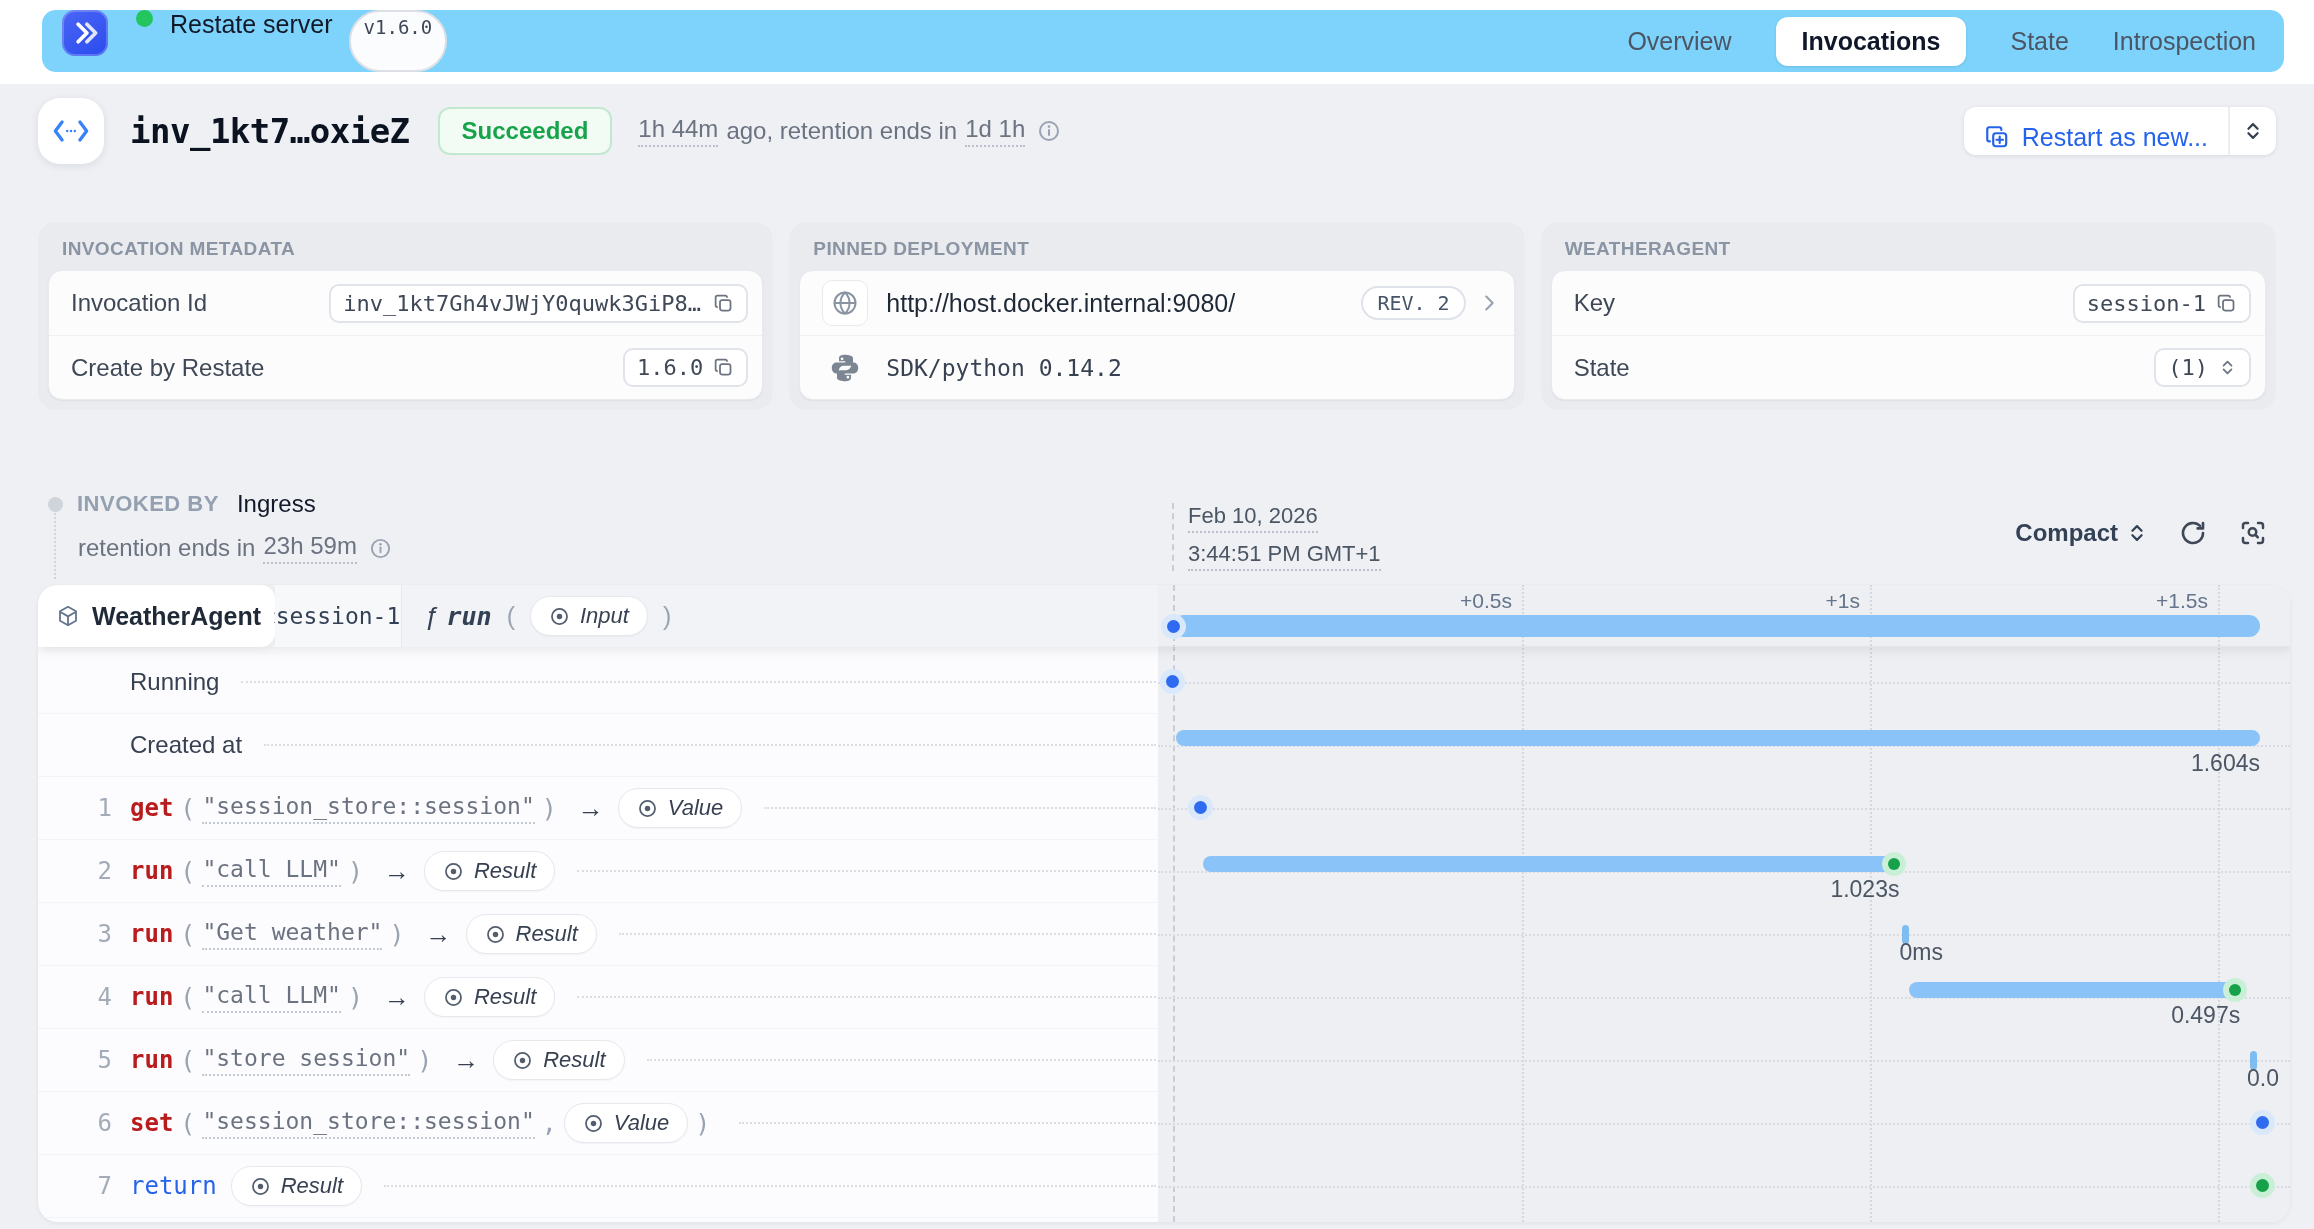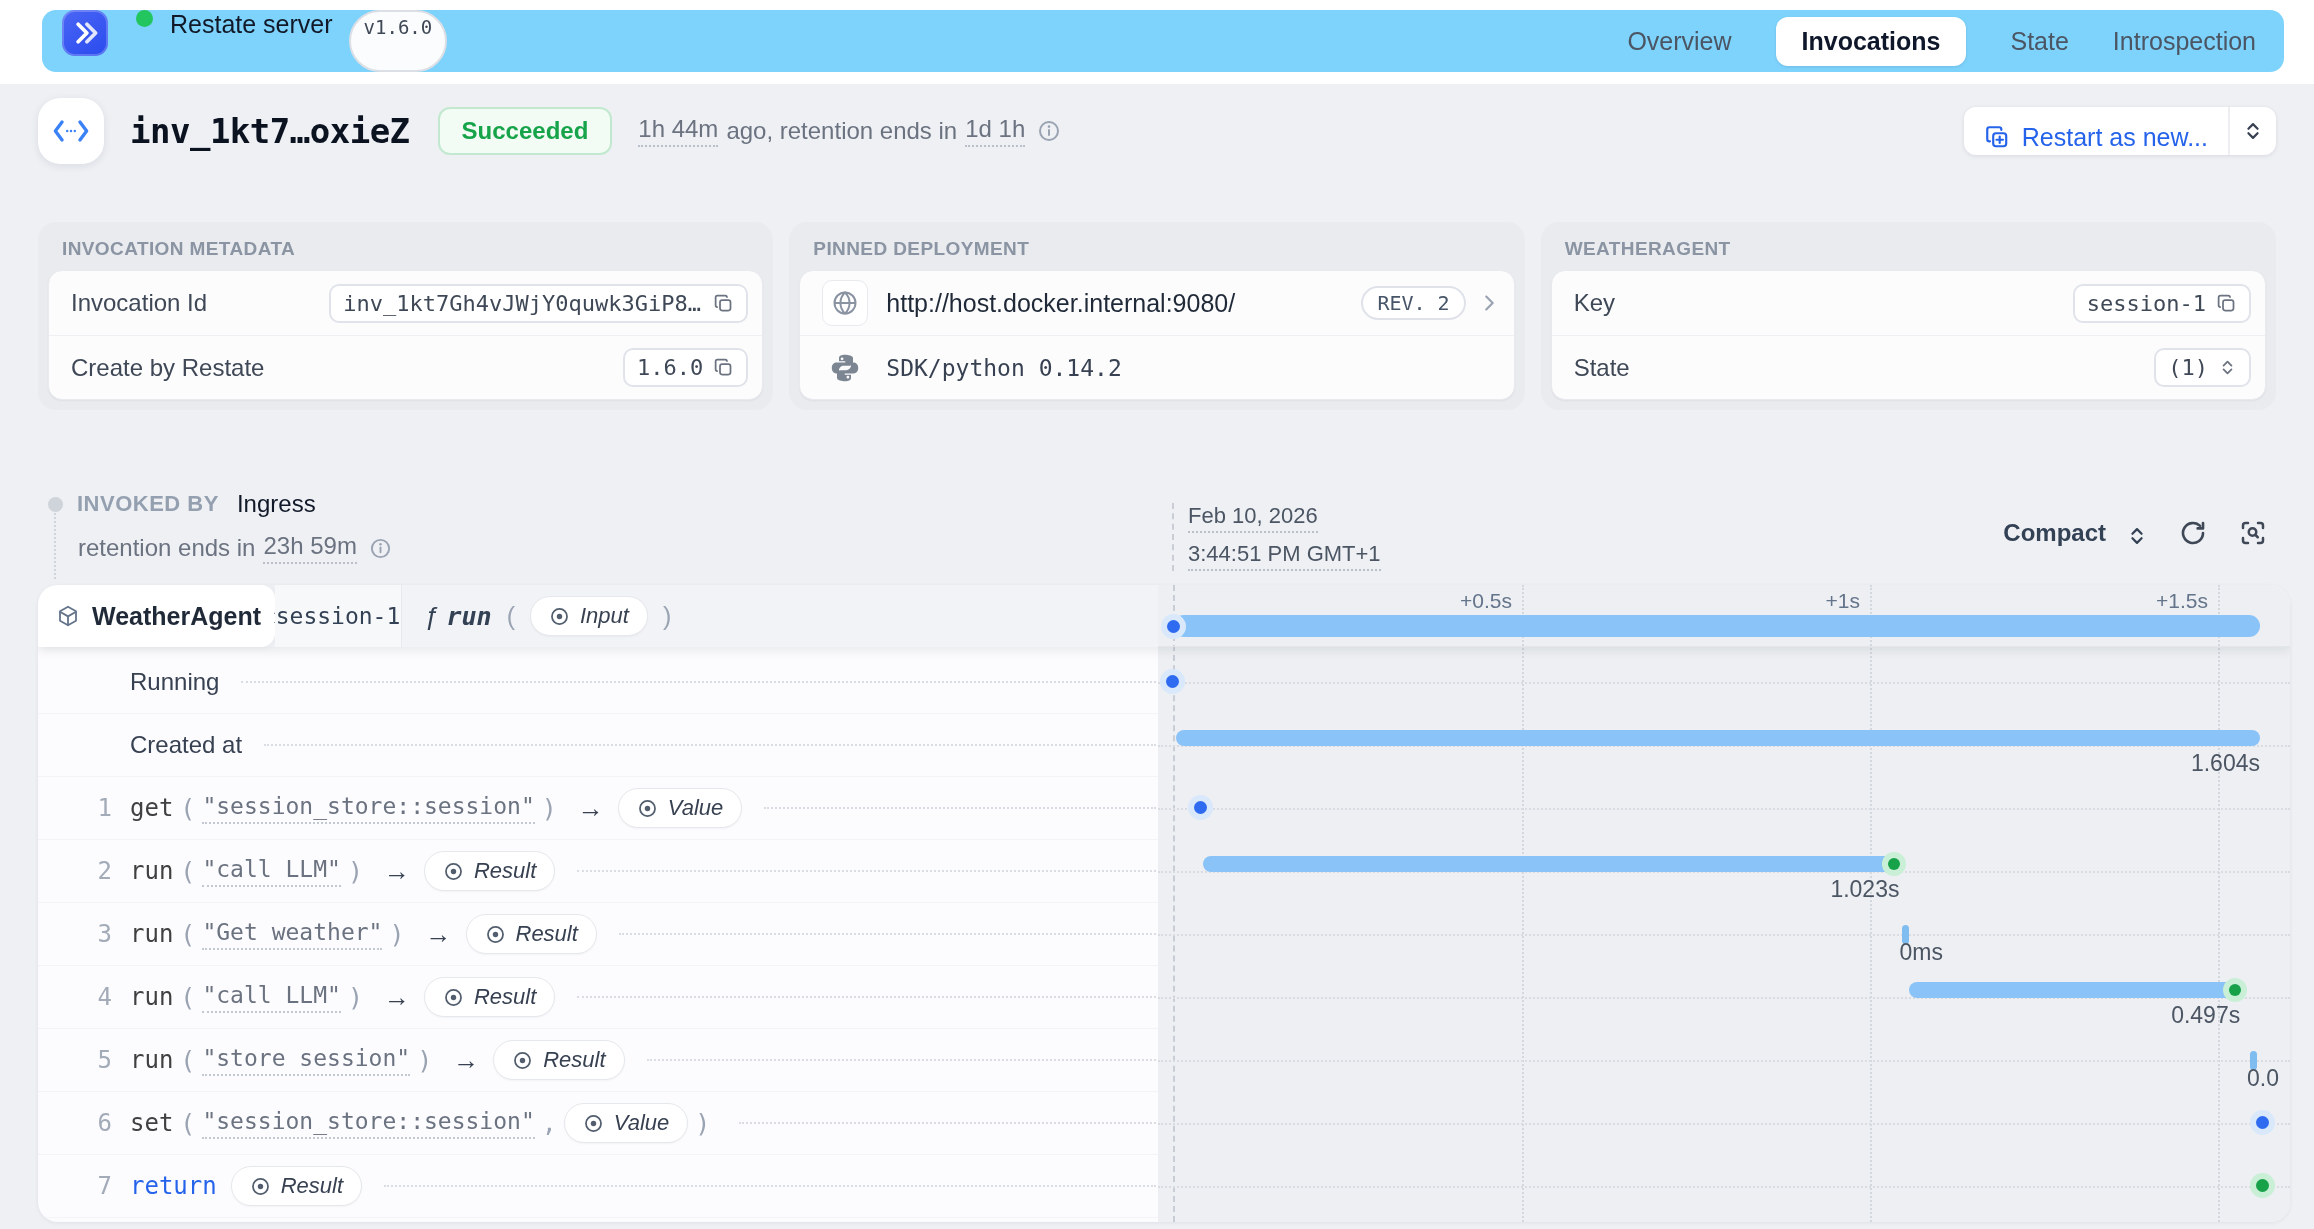--- a/index.html
+++ b/index.html
@@ -68,21 +68,21 @@
   .invoked-lab { font-size:22px; font-weight:700; color:#94a0af; letter-spacing:.5px; }
   .invoked-val { font-size:24px; color:#111827; margin-left:4px; }
   .invoked-l2 { margin:14px 0 0 30px; font-size:24px; color:#6b7280; display:flex; align-items:center; gap:8px; }
   .vdotline { position:absolute; left:54px; top:513px; height:66px; border-left:2px dotted #cfd4db; }
 
   
   .tl-datebox { position:absolute; left:1172px; top:503px; border-left:2px dashed #c9ced6; padding-left:14px; }
   .tl-date, .tl-time { font-size:22px; color:#4b5563; display:inline-block; border-bottom:2px dotted #b9c0cb; padding-bottom:2px; }
   .tl-time { margin-top:8px; }
   .tl-controls { position:absolute; top:518px; right:46px; display:flex; align-items:center; gap:30px; color:#334155; }
-  .compact { display:flex; align-items:flex-end; gap:20px; font-size:24px; font-weight:600; }
+  .compact { display:flex; align-items:center; gap:8px; font-size:24px; font-weight:600; }
   .ctl-ic { display:inline-flex; color:#3f4856; }
 
   
   .trace { position:absolute; left:38px; top:585px; width:2252px; height:637px; border-radius:20px; overflow:hidden; box-shadow:0 1px 4px rgba(16,24,40,.07); background:#fcfcfe; }
   .trace-right-bg { position:absolute; top:0; bottom:0; left:1120px; width:1132px; background:#edeff2; }
   .grid-v { position:absolute; top:0; bottom:0; border-left:2px dotted #d3d7de; }
   .grid-origin { position:absolute; top:0; bottom:0; border-left:2px dashed #c9ced6; }
 
   .trace-header { position:absolute; left:0; top:0; right:0; height:62px; z-index:3; display:flex; box-shadow:0 4px 10px rgba(16,24,40,.08); }
   .th-left { width:1120px; display:flex; background:#f2f3f6; }
@@ -96,21 +96,21 @@
   .th-right { width:1132px; position:relative; background:transparent; border-bottom:1px solid #e2e5ea; }
   .tickl { position:absolute; top:4px; font-size:21px; color:#64748b; transform:translateX(-100%); }
   .hbar { position:absolute; top:30px; height:22px; background:#8ac3f7; border-radius:999px; }
 
   .rows-left  { position:absolute; top:66px; left:0; width:1120px; z-index:2; }
   .rows-right { position:absolute; top:66px; left:1120px; width:1132px; z-index:1; }
 
   .jrow { height:63px; display:flex; align-items:center; padding-left:46px; font-size:24px; border-bottom:1px solid #f3f4f7; }
   .jrow .num { width:28px; margin-right:18px; color:#a3abb8; text-align:right; font-size:24px; }
   .rlabel { color:#374151; font-size:24px; }
-  .op { font-weight:400; color:#404040; font-size:24px; }
+  .op { font-weight:700; color:#b91c1c; font-size:24px; }
   .op.ret { color:#2563eb; font-weight:500; margin-right:14px; }
   .paren { color:#9aa3b2; margin:0 7px; font-size:25px; }
   .strarg { color:#6b7280; border-bottom:2px dotted #c3c9d2; padding-bottom:3px; font-size:23px; }
   .arrow { color:#374151; margin:0 14px; font-size:26px; }
   .badge { display:inline-flex; align-items:center; gap:10px; border:1px solid #e5e8ec; background:#fff; border-radius:999px; padding:6px 18px; font-style:italic; font-size:22px; color:#374151; box-shadow:0 1px 2px rgba(16,24,40,.04); }
   .badge .eye { color:#525e6e; display:inline-flex; }
   .leader { flex:1; margin-left:22px; margin-right:2px; border-top:2px dotted #dadde3; height:0; }
 
   .trow { height:63px; position:relative; }
   .cline { position:absolute; left:0; right:0; top:31px; border-top:2px dotted #d8dbe1; }

